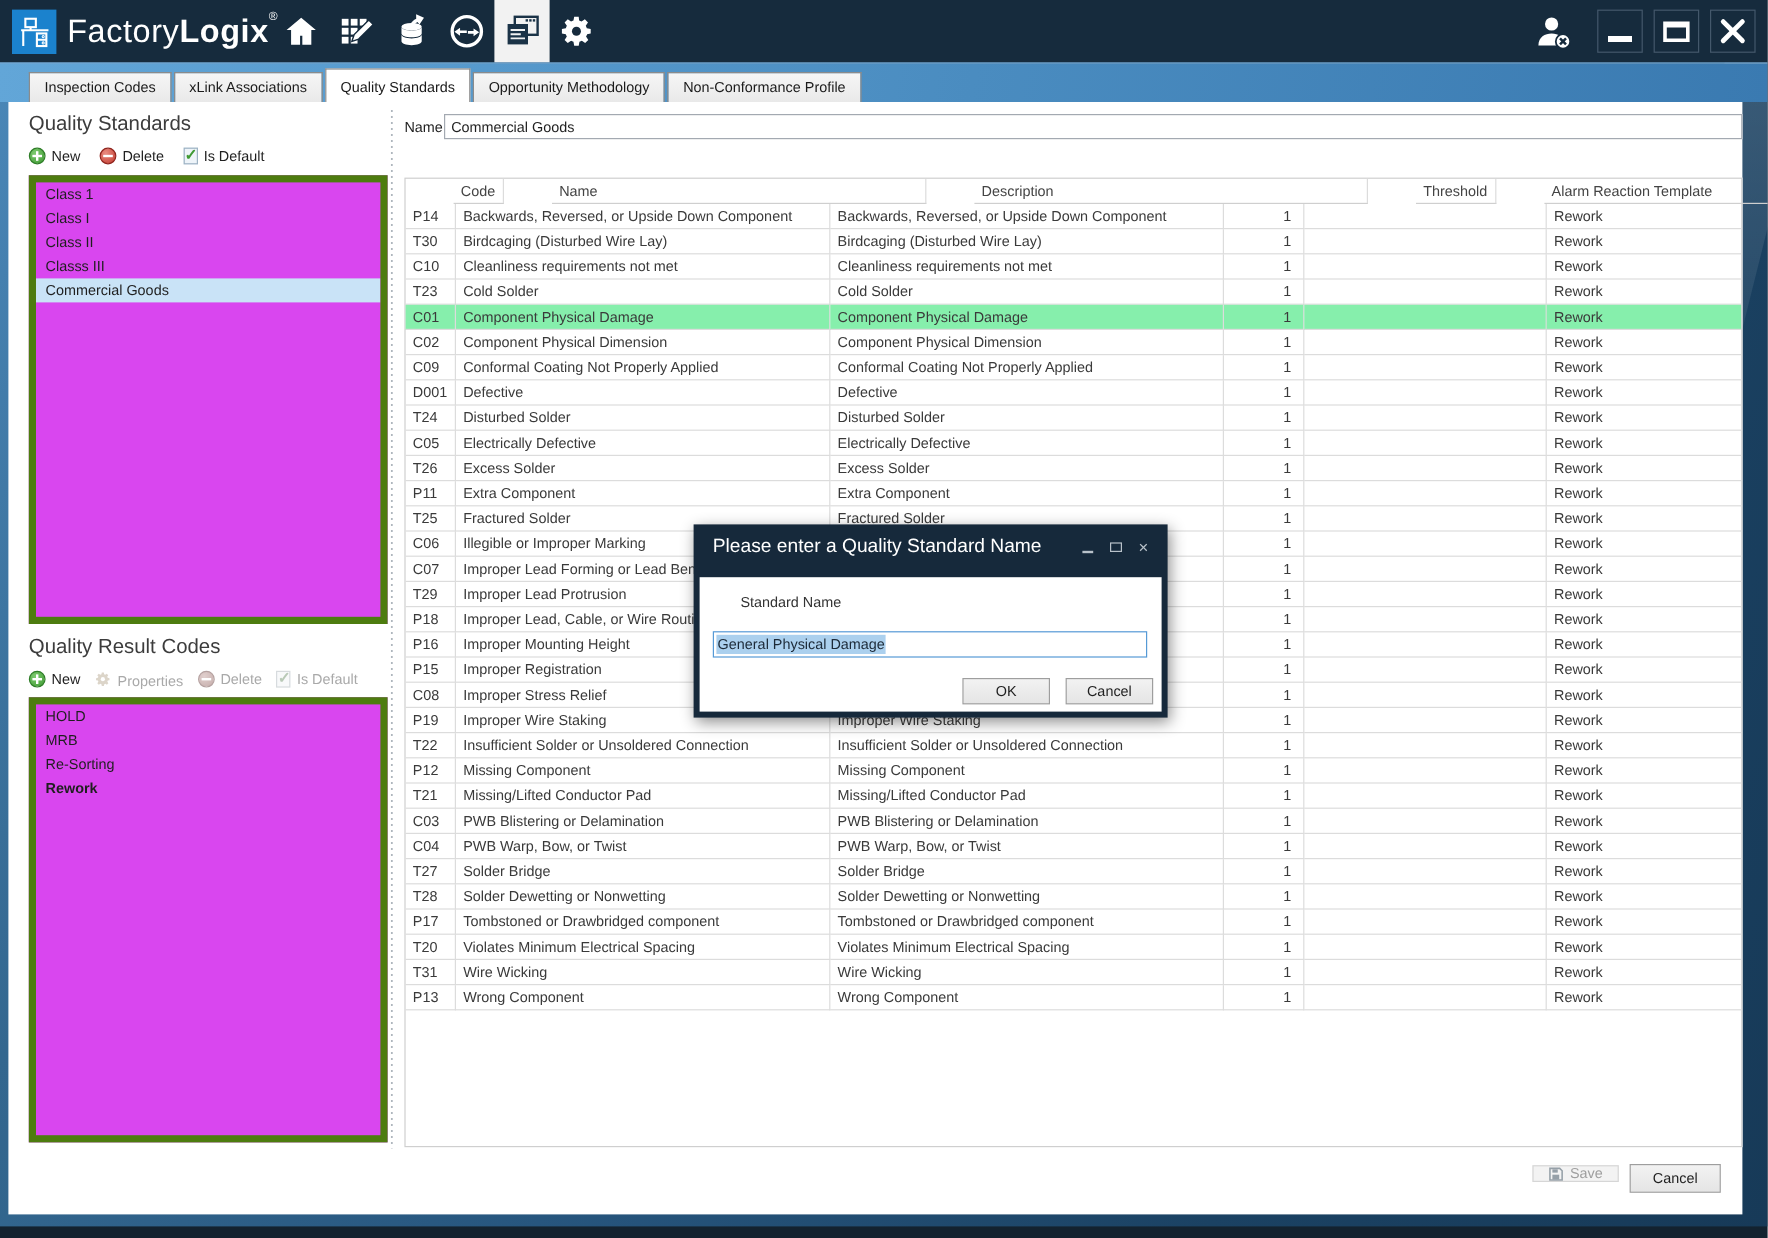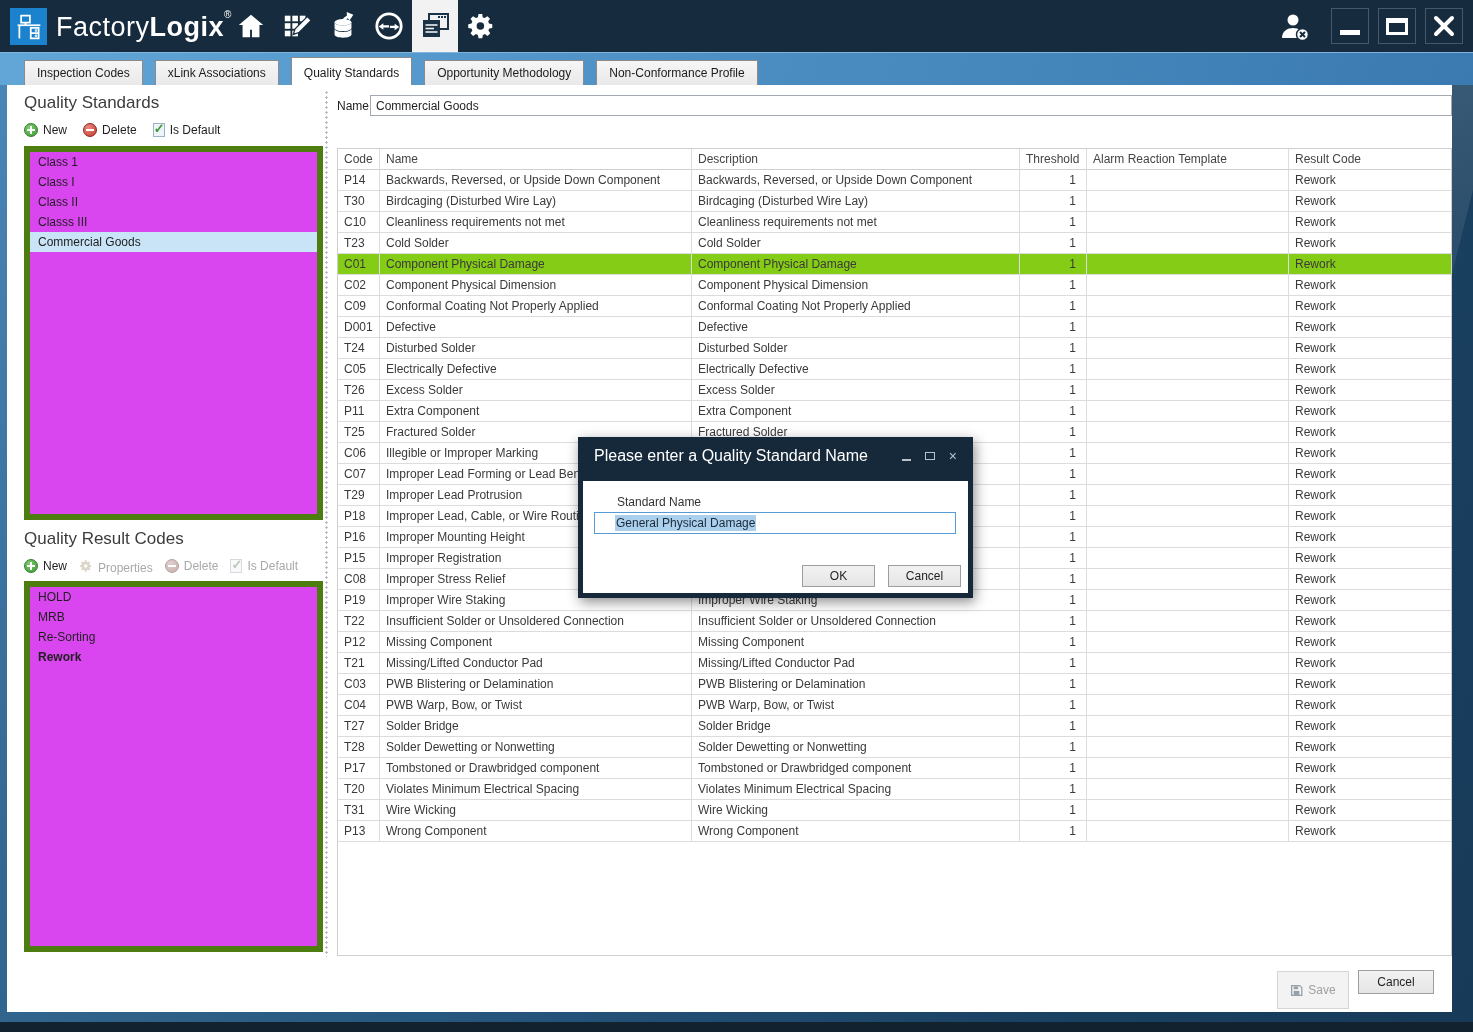--- a/index.html
+++ b/index.html
@@ -23,21 +23,21 @@
   .win-btn { width:38px; height:36px; border:1px solid #44586b; display:flex; align-items:center; justify-content:center; }
   .glyph-min { width:20px; height:5px; background:#fff; margin-top:12px; }
   .glyph-max { width:22px; height:17px; border:3px solid #fff; border-top-width:5px; }
   .person-wrap { position:absolute; right:160px; top:9px; width:36px; height:36px; display:flex; align-items:center; justify-content:center; }
 
   
   .tabstrip { position:absolute; left:0; top:52px; width:1473px; height:33px;
     background:linear-gradient(100deg,#62a6d8 0%,#4a8cc0 55%,#3a7ab1 100%); border-top:1px solid #7fb4de; }
   .tab-bar { position:absolute; left:24px; bottom:0; display:flex; align-items:flex-end; }
   .tab { height:25px; padding:5px 12px 4px; font-size:12px; color:#1b1b1b; background:linear-gradient(#f6f6f6,#e9e9e9);
-    border:1px solid #8b8b8b; border-bottom:none; margin-right:12px; white-space:nowrap; }
+    border:1px solid #8b8b8b; border-bottom:none; margin-right:2px; white-space:nowrap; }
   .tab.active { height:28px; padding-top:8px; background:#fff; position:relative; z-index:2; }
 
   
   .content { position:absolute; left:7px; top:85px; width:1445px; height:927px; background:#fff; }
 
   .section-title { position:absolute; font-size:17px; color:#3c3c3c; }
   .toolbar { position:absolute; display:flex; align-items:flex-start; gap:16px; font-size:12px; color:#1f1f1f; }
   .tool { display:flex; align-items:center; gap:5px; cursor:default; white-space:nowrap; }
   .tool.disabled { color:#a9a9a9; }
   .tool.disabled .ic { opacity:.45; filter:grayscale(60%); }
@@ -60,44 +60,44 @@
 
   .name-label { position:absolute; left:330px; top:14px; font-size:12px; color:#1f1f1f; }
   .name-input { position:absolute; left:363px; top:10px; width:1082px; height:21px; border:1px solid #a3a9b1;
     font-family:"Liberation Sans",sans-serif; font-size:12px; color:#1f1f1f; padding:0 5px; background:#fff; }
 
   
   .table { position:absolute; left:330px; top:63px; width:1115px; height:808px; border:1px solid #cfcfcf; background:#fff; }
   .t-row { display:flex; height:21px; }
   .t-cell { height:21px; line-height:20px; font-size:12px; color:#3a3a3a; padding:0 6px; overflow:hidden; white-space:nowrap;
     border-right:1px solid #dcdcdc; border-bottom:1px solid #dcdcdc; flex:0 0 auto; }
-  .t-head .t-cell { color:#444; border-bottom:1px solid #cfcfcf; position:relative; }
+  .t-head .t-cell { color:#444; border-bottom:1px solid #cfcfcf; position:relative;margin-left:40px; }
   .c0 { width:42px; } .c1 { width:312px; } .c2 { width:328px; } .c3 { width:67px; } .c4 { width:202px; } .c5 { width:162px; border-right:none; }
   .t-body .c3 { text-align:right; padding-right:10px; }
-  .t-row.selected .t-cell { background:#84cc16; }
+  .t-row.selected .t-cell { background:#86efac; }
 
   
   .btn { display:inline-flex; align-items:center; justify-content:center; gap:5px; font-size:12px;
     background:linear-gradient(#f2f2f2,#e5e5e5); border:1px solid #9e9e9e; color:#1f1f1f; }
   .btn.disabled { background:#f3f3f3; border-color:#d6d6d6; color:#9f9f9f; }
-  .save-btn { position:absolute; left:1270px; top:886px; width:72px; height:38px; }
+  .save-btn { position:absolute; left:1270px; top:886px; width:72px; height:14px; }
   .cancel-btn-footer { position:absolute; left:1351px; top:885px; width:76px; height:24px; }
 
   
   .dialog { position:absolute; left:578px; top:437px; width:395px; height:161px; background:#16293b;
     box-shadow:2px 4px 12px rgba(0,0,0,.45); z-index:50; }
   .dlg-title { position:absolute; left:16px; top:10px; font-size:16px; color:#fff; white-space:nowrap; }
   .dlg-controls { position:absolute; right:16px; top:14px; display:flex; gap:14px; align-items:center; }
   .dlg-min { width:9px; height:2px; background:#b9c2ca; margin-top:8px; }
   .dlg-max { width:10px; height:8px; border:1.5px solid #b9c2ca; }
   .dlg-close { color:#b9c2ca; font-size:14px; line-height:10px; }
   .dlg-body { position:absolute; left:5px; top:44px; width:385px; height:112px; background:#fff; }
   .dlg-label { position:absolute; left:13px; top:14px; font-size:12px; color:#333;margin-left:21px; }
-  .dlg-input { position:absolute; left:11px; top:31px; width:362px; height:22px; border:1px solid #569ad6; background:#fff;
-    font-size:12px; line-height:20px; padding:0 20px; color:#1c2a38; }
+  .dlg-input { position:absolute; left:11px; top:45px; width:362px; height:22px; border:1px solid #569ad6; background:#fff;
+    font-size:12px; line-height:20px; padding:0 2px; color:#1c2a38; }
   .dlg-input .selection { background:#abd0ee; padding:1px 1px; }
   .dlg-btn { position:absolute; width:73px; height:22px; top:84px; }
   .dlg-ok { left:219px; } .dlg-cancel { left:305px; }
 </style>
 </head>
 <body>
 
 <div class="frame-band"></div>
 <div class="frame-streak"></div>
 

